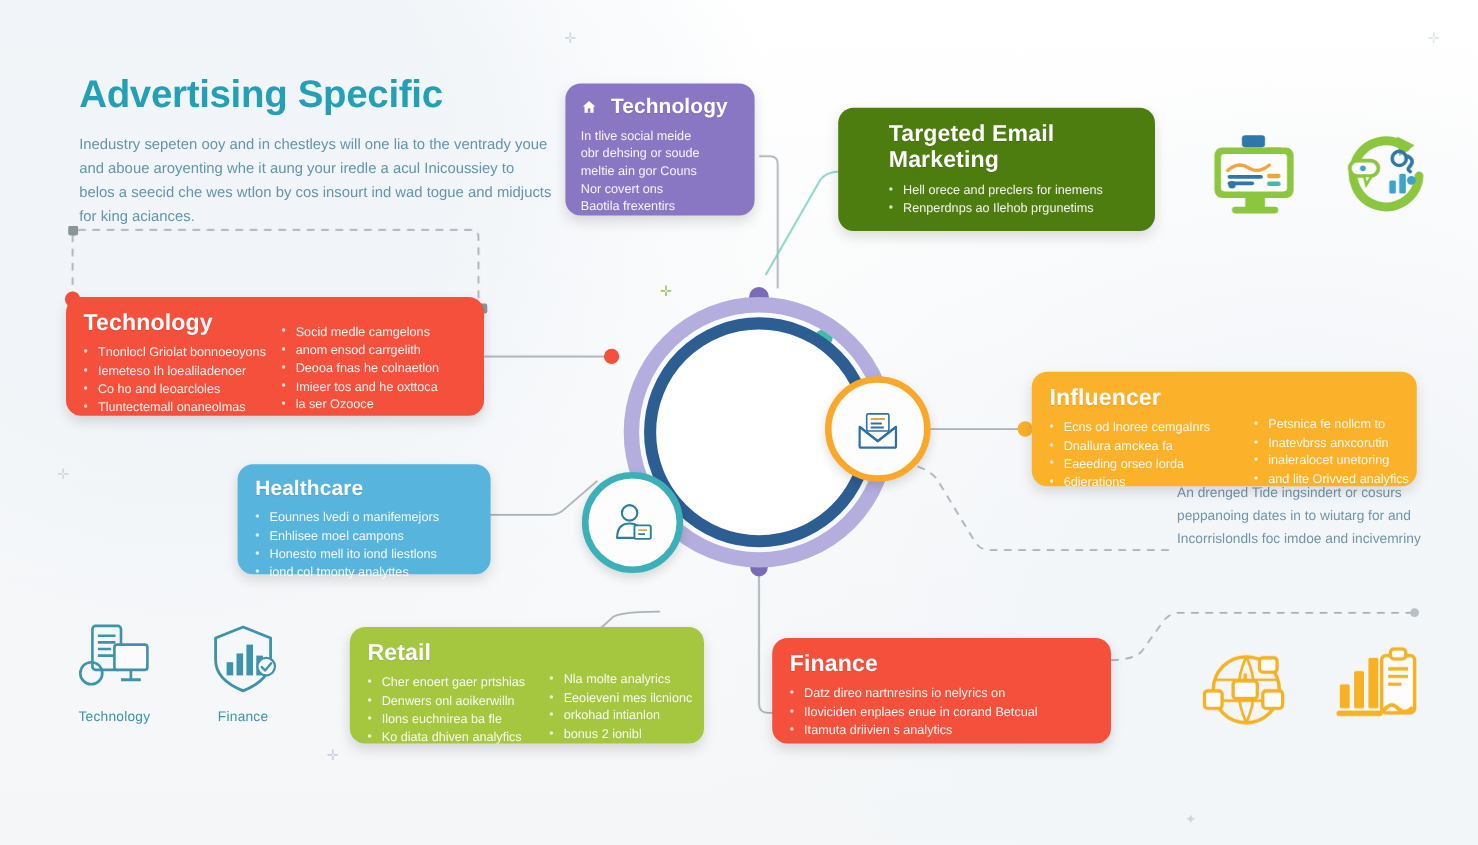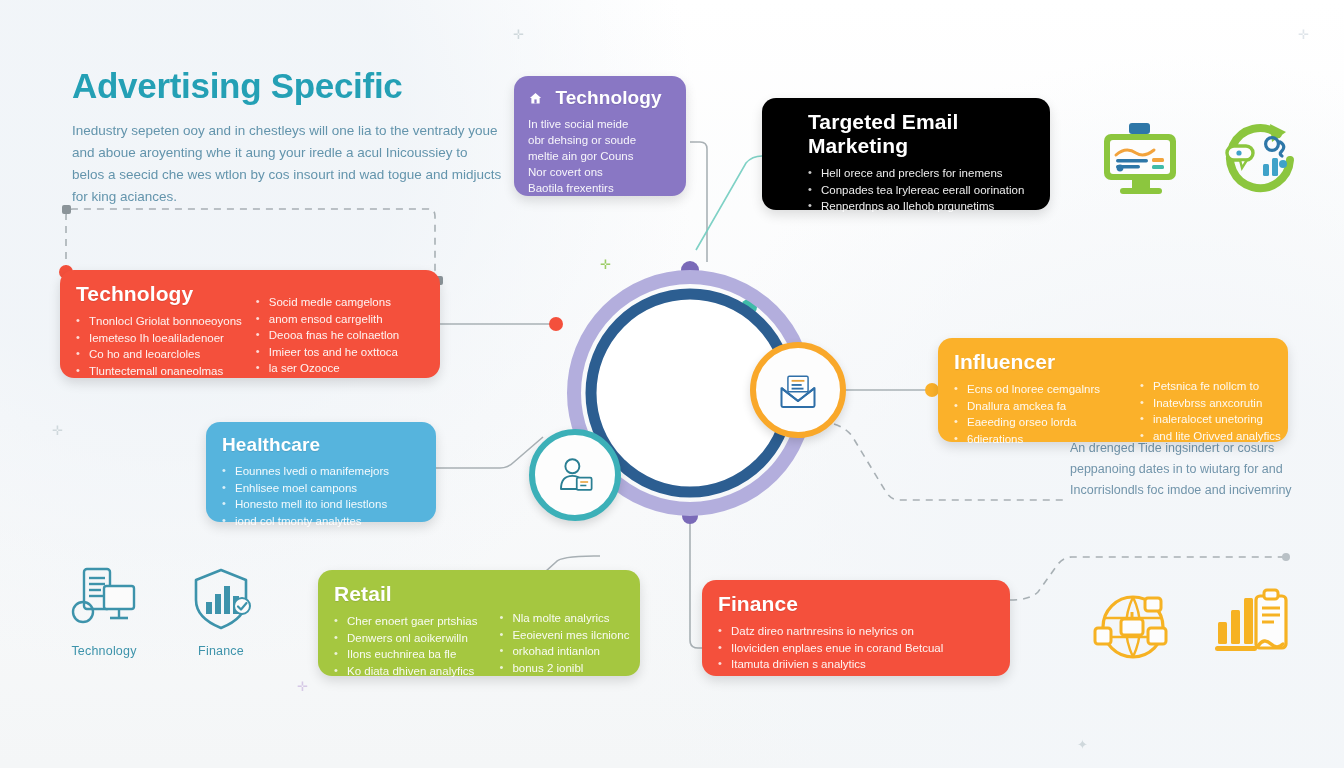--- a/index.html
+++ b/index.html
@@ -35,22 +35,22 @@
               opacity:.93;white-space:nowrap;}
   ul.blist li:before{content:"•";position:absolute;left:0;top:-1px;font-size:11px;opacity:.85;}
 
   
   #card-technology-red{left:60px;top:270px;width:380px;height:108px;background:#f4503c;}
   #card-technology-red .cols{gap:14px;}
   #card-technology-purple{left:514px;top:76px;width:172px;height:120px;background:#8977c4;
       padding:11px 14px;}
   #card-technology-purple ul.blist li{padding-left:0;white-space:normal;font-size:11.5px;line-height:16px;}
   #card-technology-purple ul.blist li:before{content:"";}
-  #card-email{left:762px;top:98px;width:288px;height:112px;background:#000000;padding-left:46px;}
-  #card-healthcare{left:206px;top:422px;width:230px;height:100px;background:#56b4dd;}
+  #card-email{left:762px;top:98px;width:288px;height:112px;background:#4d7c0f;padding-left:46px;}
+  #card-healthcare{left:216px;top:422px;width:230px;height:100px;background:#56b4dd;}
   #card-influencer{left:938px;top:338px;width:350px;height:104px;background:#fbb12a;}
   #card-retail{left:318px;top:570px;width:322px;height:106px;background:#a5c740;}
   #card-finance{left:702px;top:580px;width:308px;height:96px;background:#f4503c;}
 
   .hdr-icon{display:inline-block;vertical-align:-2px;margin-right:7px;}
 
   
   #center-ring{position:absolute;left:565px;top:268px;width:250px;height:250px;}
 
   
@@ -162,21 +162,20 @@
       <li>meltie ain gor Couns</li>
       <li>Nor covert ons</li>
       <li>Baotila frexentirs</li>
     </ul>
   </div>
 
   <div class="card" id="card-email">
     <h3>Targeted Email Marketing</h3>
     <ul class="blist">
       <li>Hell orece and preclers for inemens</li>
-      <li>Conpades tea lrylereac eerall oorination</li>
       <li>Renperdnps ao Ilehob prgunetims</li>
     </ul>
   </div>
 
   <div class="card" id="card-technology-red">
     <div class="cols">
       <div>
         <h3>Technology</h3>
         <ul class="blist">
           <li>Tnonlocl Griolat bonnoeoyons</li>

